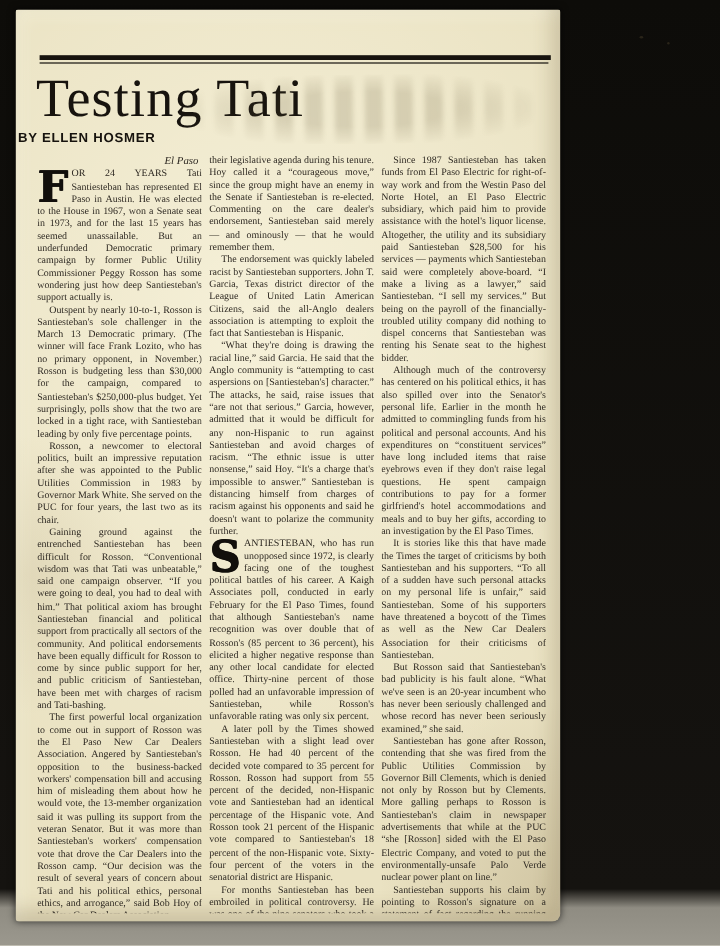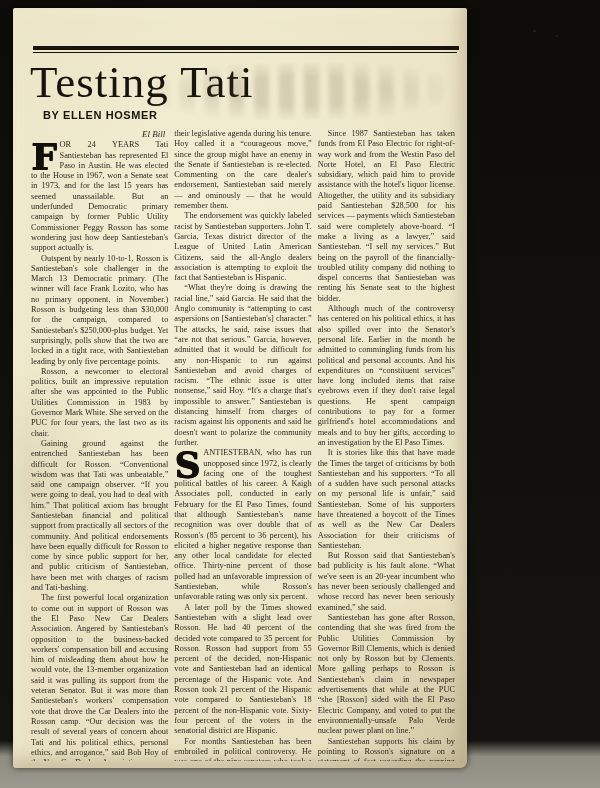--- a/index.html
+++ b/index.html
@@ -26,21 +26,21 @@
     -webkit-mask-image:radial-gradient(ellipse at 50% 50%, #000 35%, transparent 78%);
             mask-image:radial-gradient(ellipse at 50% 50%, #000 35%, transparent 78%);
   }
   .toprule{position:relative;margin:38px 8px 0 20px;height:4px;background:#17130e;}
   .toprule::after{content:"";position:absolute;left:0;right:2px;top:6px;height:1px;background:#17130e;}
   h1{
     margin:9px 0 0 17px;font-family:"Liberation Serif",serif;font-weight:400;
     font-size:45px;line-height:46px;letter-spacing:1px;color:#17130e;
   }
   .byline{
-    margin:4px 0 0 30px;font-family:"Liberation Sans",sans-serif;font-weight:bold;
+    margin:4px 0 0 2px;font-family:"Liberation Sans",sans-serif;font-weight:bold;
     font-size:11px;letter-spacing:.6px;color:#17130e;
   }
   .cols{
     display:flex;gap:6px;margin:8px 12px 0 18px;height:632px;overflow:hidden;
   }
   .col{
     flex:1;min-width:0;font-size:8.3px;line-height:10.3px;text-align:justify;
     color:#2e2922;overflow:hidden;
   }
   .col p{margin:0;text-indent:10px;}
@@ -69,21 +69,21 @@
   <div class="speck" style="left:520px;top:22px;width:3px;height:2px;"></div>
   <div class="speck" style="left:543px;top:27px;width:2px;height:2px;"></div>
 
   <div class="toprule"></div>
 
   <h1>Testing Tati</h1>
   <div class="byline">BY ELLEN HOSMER</div>
 
   <div class="cols">
     <div class="col">
-      <div class="dateline">El Bill</div>
+      <div class="dateline">El Paso</div>
       <div class="col-paras">
           <p class="no-indent"><span class="dropcap">F</span>OR 24 YEARS Tati Santiesteban has represented El Paso in Austin. He was elected to the House in 1967, won a Senate seat in 1973, and for the last 15 years has seemed unassailable. But an underfunded Democratic primary campaign by former Public Utility Commissioner Peggy Rosson has some wondering just how deep Santiesteban's support actually is.</p>
           <p>Outspent by nearly 10-to-1, Rosson is Santiesteban's sole challenger in the March 13 Democratic primary. (The winner will face Frank Lozito, who has no primary opponent, in November.) Rosson is budgeting less than $30,000 for the campaign, compared to Santiesteban's $250,000-plus budget. Yet surprisingly, polls show that the two are locked in a tight race, with Santiesteban leading by only five percentage points.</p>
           <p>Rosson, a newcomer to electoral politics, built an impressive reputation after she was appointed to the Public Utilities Commission in 1983 by Governor Mark White. She served on the PUC for four years, the last two as its chair.</p>
           <p>Gaining ground against the entrenched Santiesteban has been difficult for Rosson. “Conventional wisdom was that Tati was unbeatable,” said one campaign observer. “If you were going to deal, you had to deal with him.” That political axiom has brought Santiesteban financial and political support from practically all sectors of the community. And political endorsements have been equally difficult for Rosson to come by since public support for her, and public criticism of Santiesteban, have been met with charges of racism and Tati-bashing.</p>
           <p>The first powerful local organization to come out in support of Rosson was the El Paso New Car Dealers Association. Angered by Santiesteban's opposition to the business-backed workers' compensation bill and accusing him of misleading them about how he would vote, the 13-member organization said it was pulling its support from the veteran Senator. But it was more than Santiesteban's workers' compensation vote that drove the Car Dealers into the Rosson camp. “Our decision was the result of several years of concern about Tati and his political ethics, personal ethics, and arrogance,” said Bob Hoy of the New Car Dealers Association.</p>
         </div>
       <div class="bio-rule"></div>
       <div class="bio">Ellen Hosmer is a freelance writer living in El Paso.</div>
       <div class="pagefooter">8 • March 9, 1990</div>

